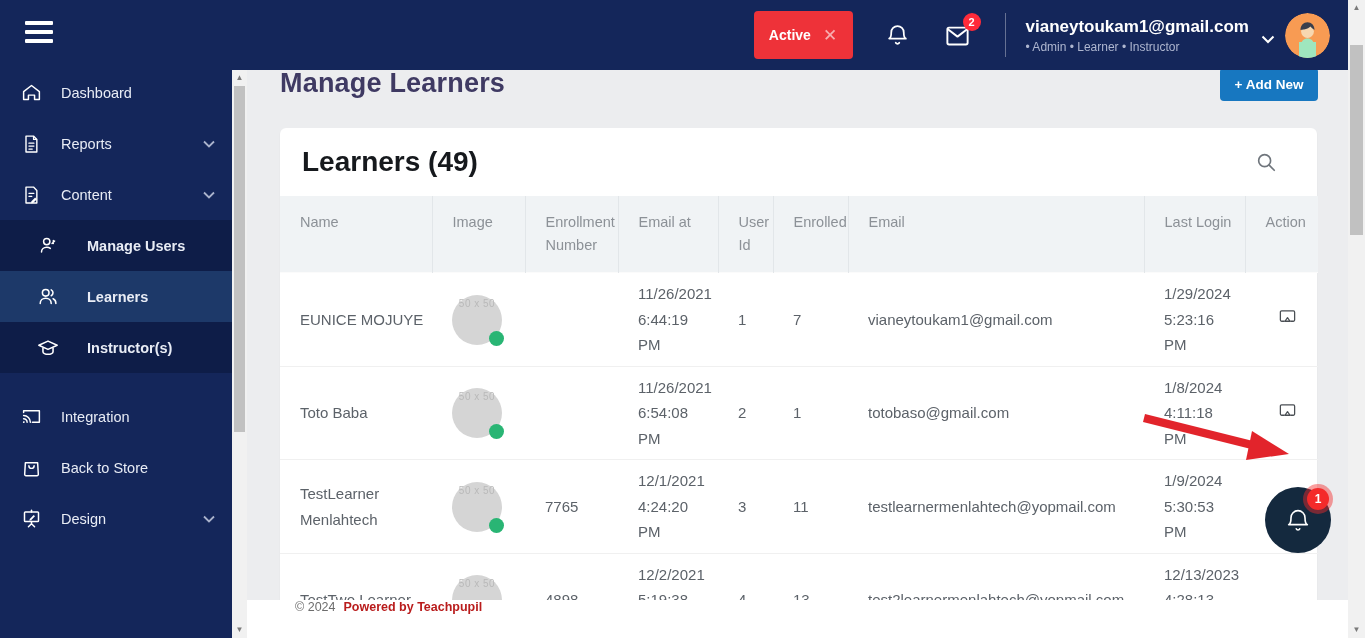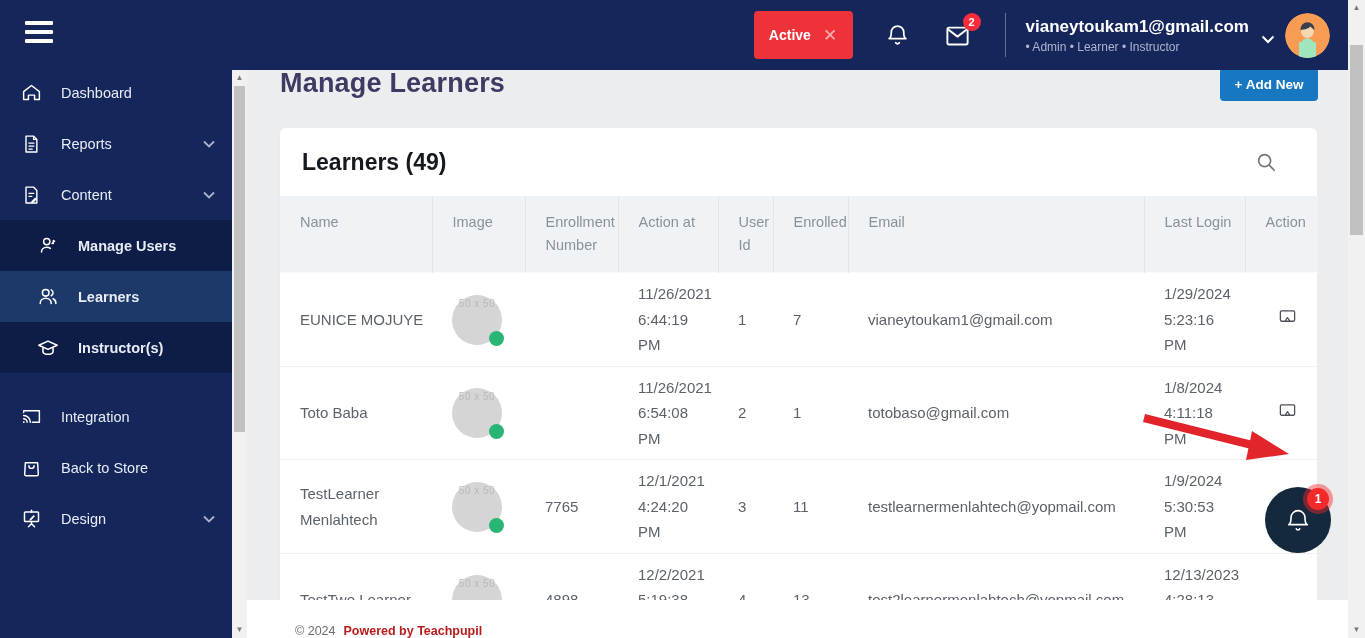--- a/index.html
+++ b/index.html
@@ -6,21 +6,21 @@
   html,body { background:#9aa0a6; }
   body { font-family:"Liberation Sans","DejaVu Sans",sans-serif; }
   .viewport { position:relative; width:1365px; height:638px; overflow:hidden; background:#ecedef; }
 
   
   .sidebar { position:absolute; left:0; top:0; width:232px; height:638px; background:#14265A; z-index:5; }
   .hamburger { position:absolute; left:25px; top:21px; width:28px; height:22px; display:flex; flex-direction:column; justify-content:space-between; cursor:pointer; }
   .hamburger span { display:block; height:4px; background:#fff; border-radius:1px; }
   .nav { position:absolute; top:67px; left:0; right:0; }
   .nav-item { height:51px; display:flex; align-items:center; padding-left:20px; color:#e8ecf5; font-size:14.5px; position:relative; cursor:pointer; }
-  .nav-item.sub { padding-left:37px; font-weight:600; }
+  .nav-item.sub { padding-left:37px; font-weight:600;gap:9px; }
   .nav-item .nav-icon { width:22px; height:22px; margin-right:19px; flex:none; display:flex; align-items:center; justify-content:center; }
   .nav-item .chev { position:absolute; right:17px; top:50%; transform:translateY(-50%); }
   .nav-group { background:#0E1D48; }
   .nav-item.active { background:#1D3969; }
   .nav-spacer { height:18px; }
   .nav svg { display:block; }
 
   
   .topbar { position:absolute; left:232px; top:0; width:1116px; height:70px; background:#14265A; z-index:6; display:flex; align-items:center; justify-content:flex-end; }
   .topbar-right { display:flex; align-items:center; gap:0; margin-right:18px; }
@@ -45,36 +45,36 @@
   .sb-main .sb-thumb { top:45px; height:190px; }
 
   
   .main { position:absolute; left:247px; top:70px; width:1101px; height:568px; background:#ecedef; overflow:hidden; }
   .page-head { position:relative; height:50px; }
   .page-title { position:absolute; left:33px; top:-2px; font-size:27px; font-weight:700; color:#3F3A63; letter-spacing:0.2px; }
   .add-new-btn { position:absolute; right:30px; top:-2px; width:98px; height:33px; background:#1777C0; color:#fff; border:none; border-radius:4px; font-size:13.5px; font-weight:700; cursor:pointer; font-family:inherit; }
 
   .card { position:absolute; left:33px; right:31px; top:58px; height:560px; background:#fff; border-radius:6px; box-shadow:0 1px 2px rgba(0,0,0,0.06); }
   .card-head { height:68px; display:flex; align-items:center; justify-content:space-between; padding:0 40px 0 22px; }
-  .card-title { font-size:23px; font-weight:600; color:#16191d; }
+  .card-title { font-size:28px; font-weight:600; color:#16191d; }
   .search-btn { background:none; border:none; cursor:pointer; padding:0; display:flex; }
 
   table.learners { width:100%; border-collapse:collapse; table-layout:fixed; }
   table.learners th { background:#f0f3f5; color:#8c9197; font-weight:400; font-size:14.5px; text-align:left; vertical-align:top; padding:15px 8px 15px 20px; height:71px; line-height:1.6; border-left:1px solid #e2e6e9; }
   table.learners th:first-child { border-left:none; }
   table.learners td { border-bottom:1px solid #f0f0f0; height:75px; padding:8px 8px 8px 20px; font-size:15px; color:#5c6269; vertical-align:middle; line-height:1.7; }
   table.learners tr:first-child td { border-top:1px solid #fbfbfb; }
   td.name-cell { color:#2c3237; line-height:1.55; }
   td.email-cell { color:#6b7076; }
   .img-ph { position:relative; width:50px; height:50px; border-radius:50%; background:#d5d5d5; color:#b9b9b9; font-size:10px; display:flex; align-items:flex-start; justify-content:center; letter-spacing:0.5px; }
   .online-dot { position:absolute; right:-2px; bottom:-1px; width:15px; height:15px; border-radius:50%; background:#29B574; }
   .action-btn { background:none; border:none; cursor:pointer; padding:2px; display:inline-flex; }
 
   
-  .footer { position:absolute; left:247px; bottom:0; width:1101px; height:38px; background:#fff; z-index:20; display:flex; align-items:flex-end; padding-left:48px; font-size:12.5px; color:#6d6d6d; }
+  .footer { position:absolute; left:247px; bottom:0; width:1101px; height:38px; background:#fff; z-index:20; display:flex; align-items:flex-start; padding-left:48px; font-size:12.5px; color:#6d6d6d; }
   .footer b { color:#b91c1c; margin-left:8px; }
 
   
   .float-bell { position:absolute; left:1265px; top:487px; width:66px; height:66px; border-radius:50%; background:#14293E; border:none; cursor:pointer; z-index:30; display:flex; align-items:center; justify-content:center; }
   .float-bell .fbadge { position:absolute; top:1px; right:2px; width:22px; height:22px; border-radius:50%; background:#F42A2A; box-shadow:0 0 0 4px rgba(244,42,42,0.45); color:#fff; font-size:12px; font-weight:700; display:flex; align-items:center; justify-content:center; }
 
   
   .red-arrow { position:absolute; left:1140px; top:411px; z-index:40; pointer-events:none; }
 </style>
 </head>
@@ -290,21 +290,21 @@
             <col style="width:75px">
             <col style="width:296px">
             <col style="width:101px">
             <col style="width:73px">
         </colgroup>
         <thead>
           <tr>
             <th>Name</th>
             <th>Image</th>
             <th>Enrollment Number</th>
-            <th>Action at</th>
+            <th>Email at</th>
             <th>User Id</th>
             <th>Enrolled</th>
             <th>Email</th>
             <th>Last Login</th>
             <th>Action</th>
           </tr>
         </thead>
         <tbody>
           <tr>
             <td class="name-cell">EUNICE MOJUYE</td>

